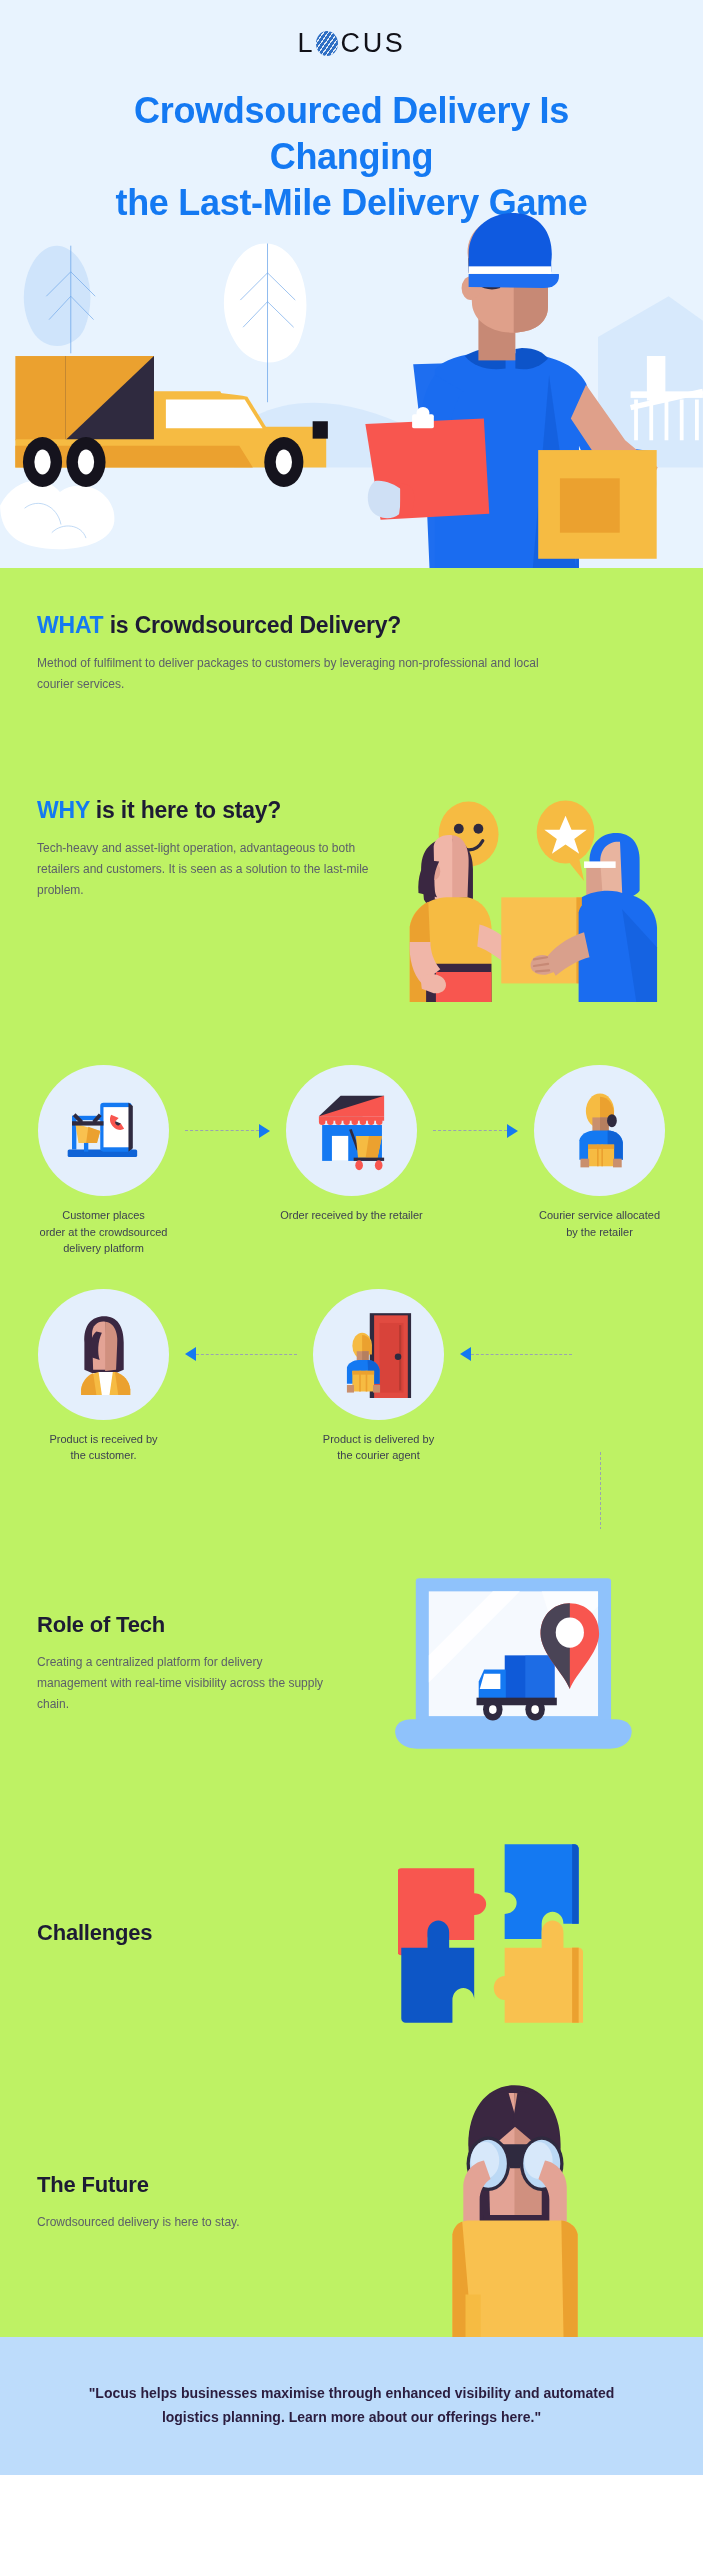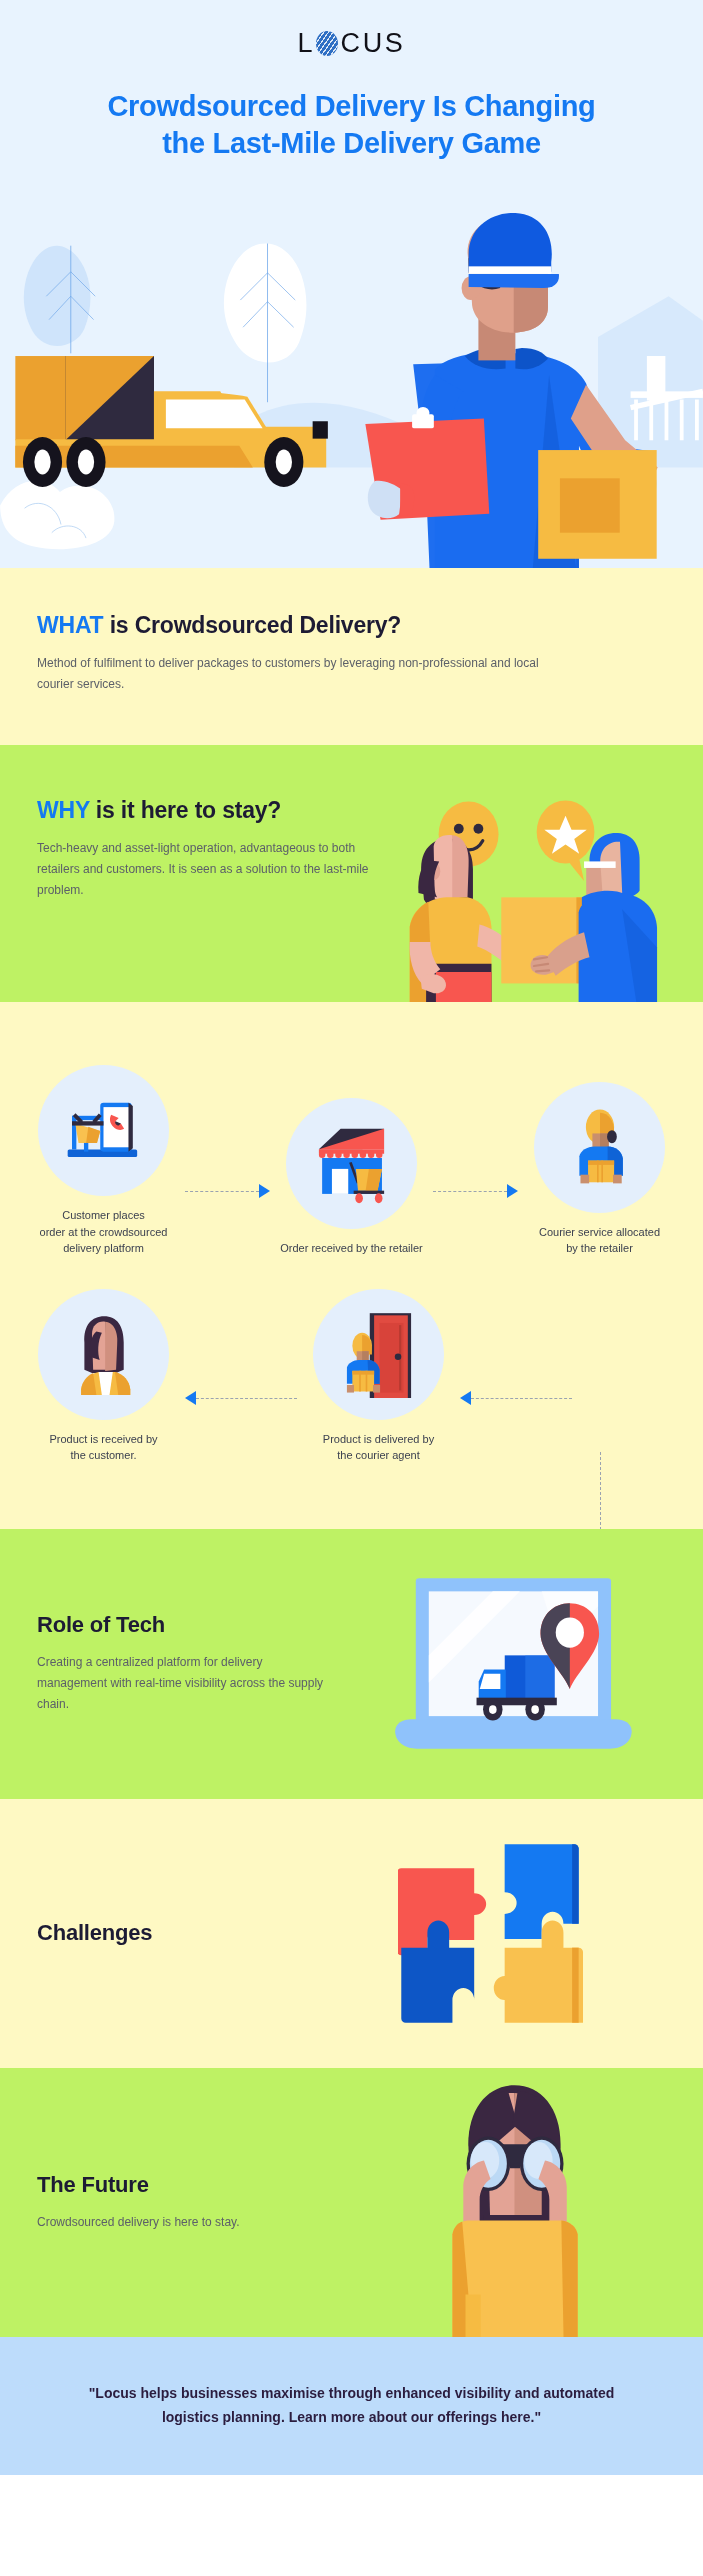--- a/index.html
+++ b/index.html
@@ -51,32 +51,32 @@
     background:repeating-linear-gradient(125deg,
       rgba(255,255,255,0) 0px, rgba(255,255,255,0) 2.7px,
       rgba(255,255,255,.85) 2.7px, rgba(255,255,255,.85) 3.8px);
   }
 
   .hero-title {
     margin:29px auto 0;
     width:598px;
     text-align:center;
     color:#1479f2;
-    font-size:29px;
+    font-size:36px;
     line-height:1.28;
     font-weight:700;
     letter-spacing:-0.3px;
   }
 
   
   .hero-art { position:absolute; left:0; top:212px; width:703px; height:356px; }
 
   
   .sec { width:703px; position:relative; overflow:hidden; }
-  .sec.white { background:#fef9c3; }
+  .sec.white { background:#bef264; }
   .sec.grey  { background:#bef264; }
 
   .eyebrow-h {
     font-size:23px;
     font-weight:700;
     color:#1d1b34;
     letter-spacing:-0.2px;
   }
   .eyebrow-h .kw { color:#1479f2; }
   .body-p {
@@ -99,21 +99,21 @@
 
   
   .why { height:257px; padding:52px 37px 0; }
   .why .txt { width:348px; }
   .why-art { position:absolute; right:22px; bottom:0; width:305px; height:218px; }
 
   
   .how { padding:38px 0 65px; }
   .how h2 { padding:0 37px; }
   .flow-row {
-    display:flex; align-items:flex-end; justify-content:center;
+    display:flex; align-items:flex-start; justify-content:center;
     padding:0 22px;
     margin-top:25px;
     position:relative;
   }
   .step { width:163px; text-align:center; position:relative; }
   .bubble {
     width:131px; height:131px; border-radius:50%;
     background:#e4effc;
     margin:0 auto;
     display:flex; align-items:center; justify-content:center;

